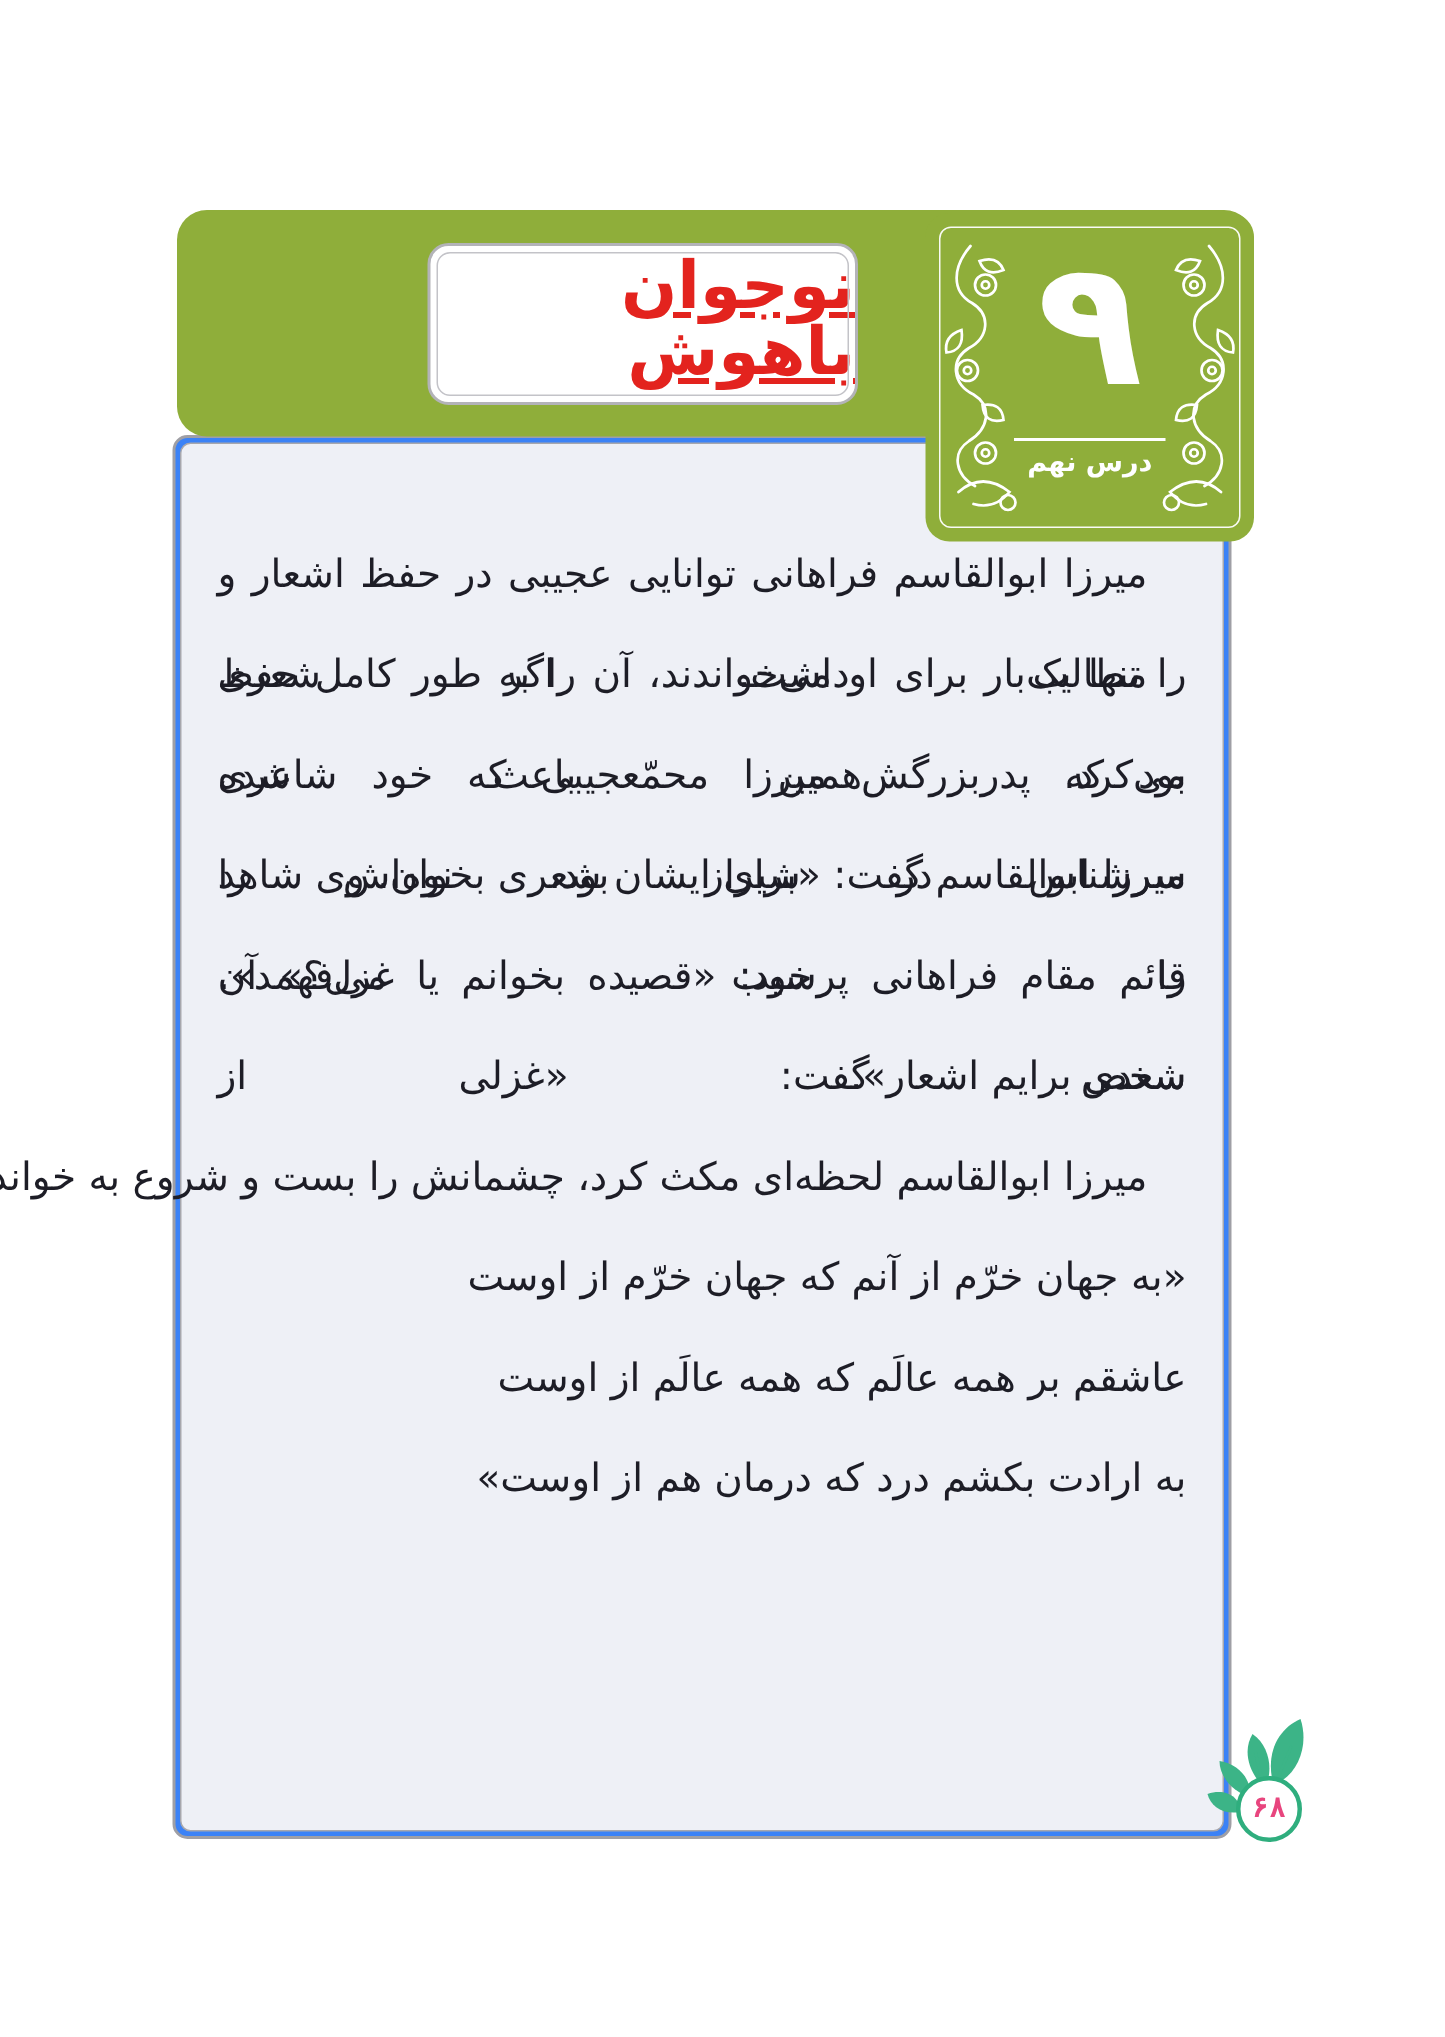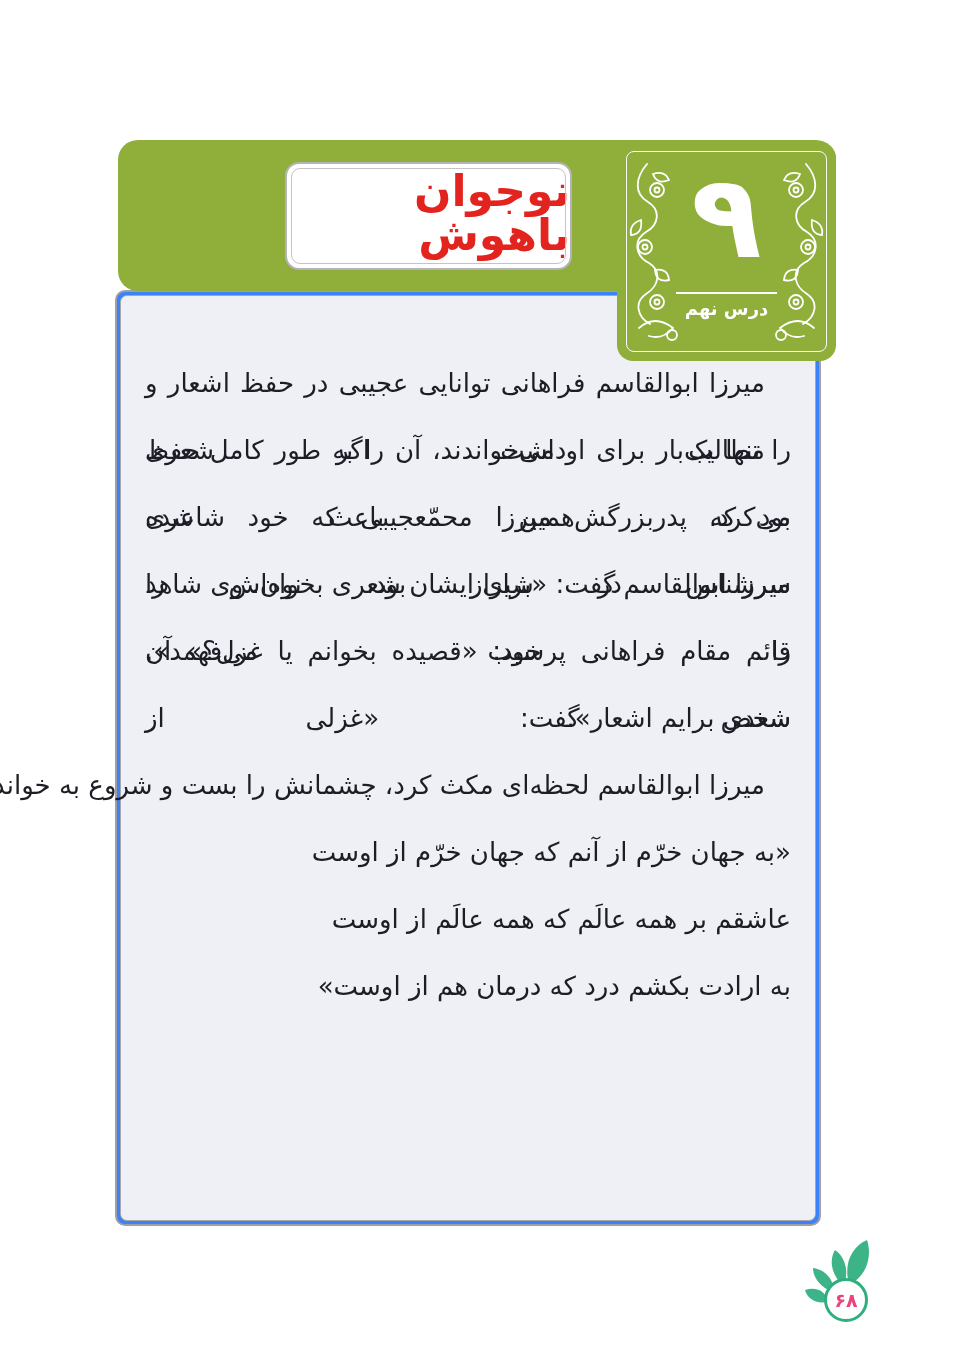--- a/index.html
+++ b/index.html
@@ -17,20 +17,21 @@
     position:absolute;left:285px;top:162px;width:283px;height:104px;
     background:#ffffff;border:2px solid #b3b3b8;border-radius:14px;z-index:3;
     display:flex;align-items:center;justify-content:center;
   }
   .title-box::before{
     content:"";position:absolute;inset:4px;border:1.5px solid #c3c3c8;border-radius:9px;
   }
   .lesson-title{
     direction:rtl;color:#e3231e;font-weight:bold;font-size:44px;line-height:1;
     padding-bottom:6px;
+    text-decoration:underline;
   }
 
   
   .badge{
     position:absolute;left:617px;top:142px;width:219px;height:219px;
     background:#8fae3a;border-radius:16px;z-index:4;
   }
   .badge::before{
     content:"";position:absolute;inset:9px;border:1.5px solid rgba(255,255,255,.95);
     border-radius:8px;
@@ -60,21 +61,21 @@
   .line{
     height:67px;line-height:67px;font-size:26px;color:#1d1d26;
     white-space:nowrap;overflow:visible;
   }
   .line.j{white-space:normal;text-align:justify;text-align-last:justify;}
   .line.r{text-align:right;}
   .line.c{text-align:right;}
   .line.first{padding-right:26px;}
 
   
-  .emblem{position:absolute;left:803px;top:1236px;width:100px;height:104px;z-index:2;}
+  .emblem{position:absolute;left:803px;top:1142px;width:100px;height:104px;z-index:2;font-family:Liberation Mono, monospace;}
   .leaves{position:absolute;left:0;top:0;width:100px;height:104px;}
   .page-circle{
     position:absolute;left:21px;top:42px;width:44px;height:44px;border-radius:50%;
     background:#ffffff;border:3px solid #2fae7e;box-sizing:border-box;
     display:flex;align-items:center;justify-content:center;
   }
   .page-number{color:#e8457e;font-weight:bold;font-size:19px;line-height:1;}
 </style>
 </head>
 <body>

